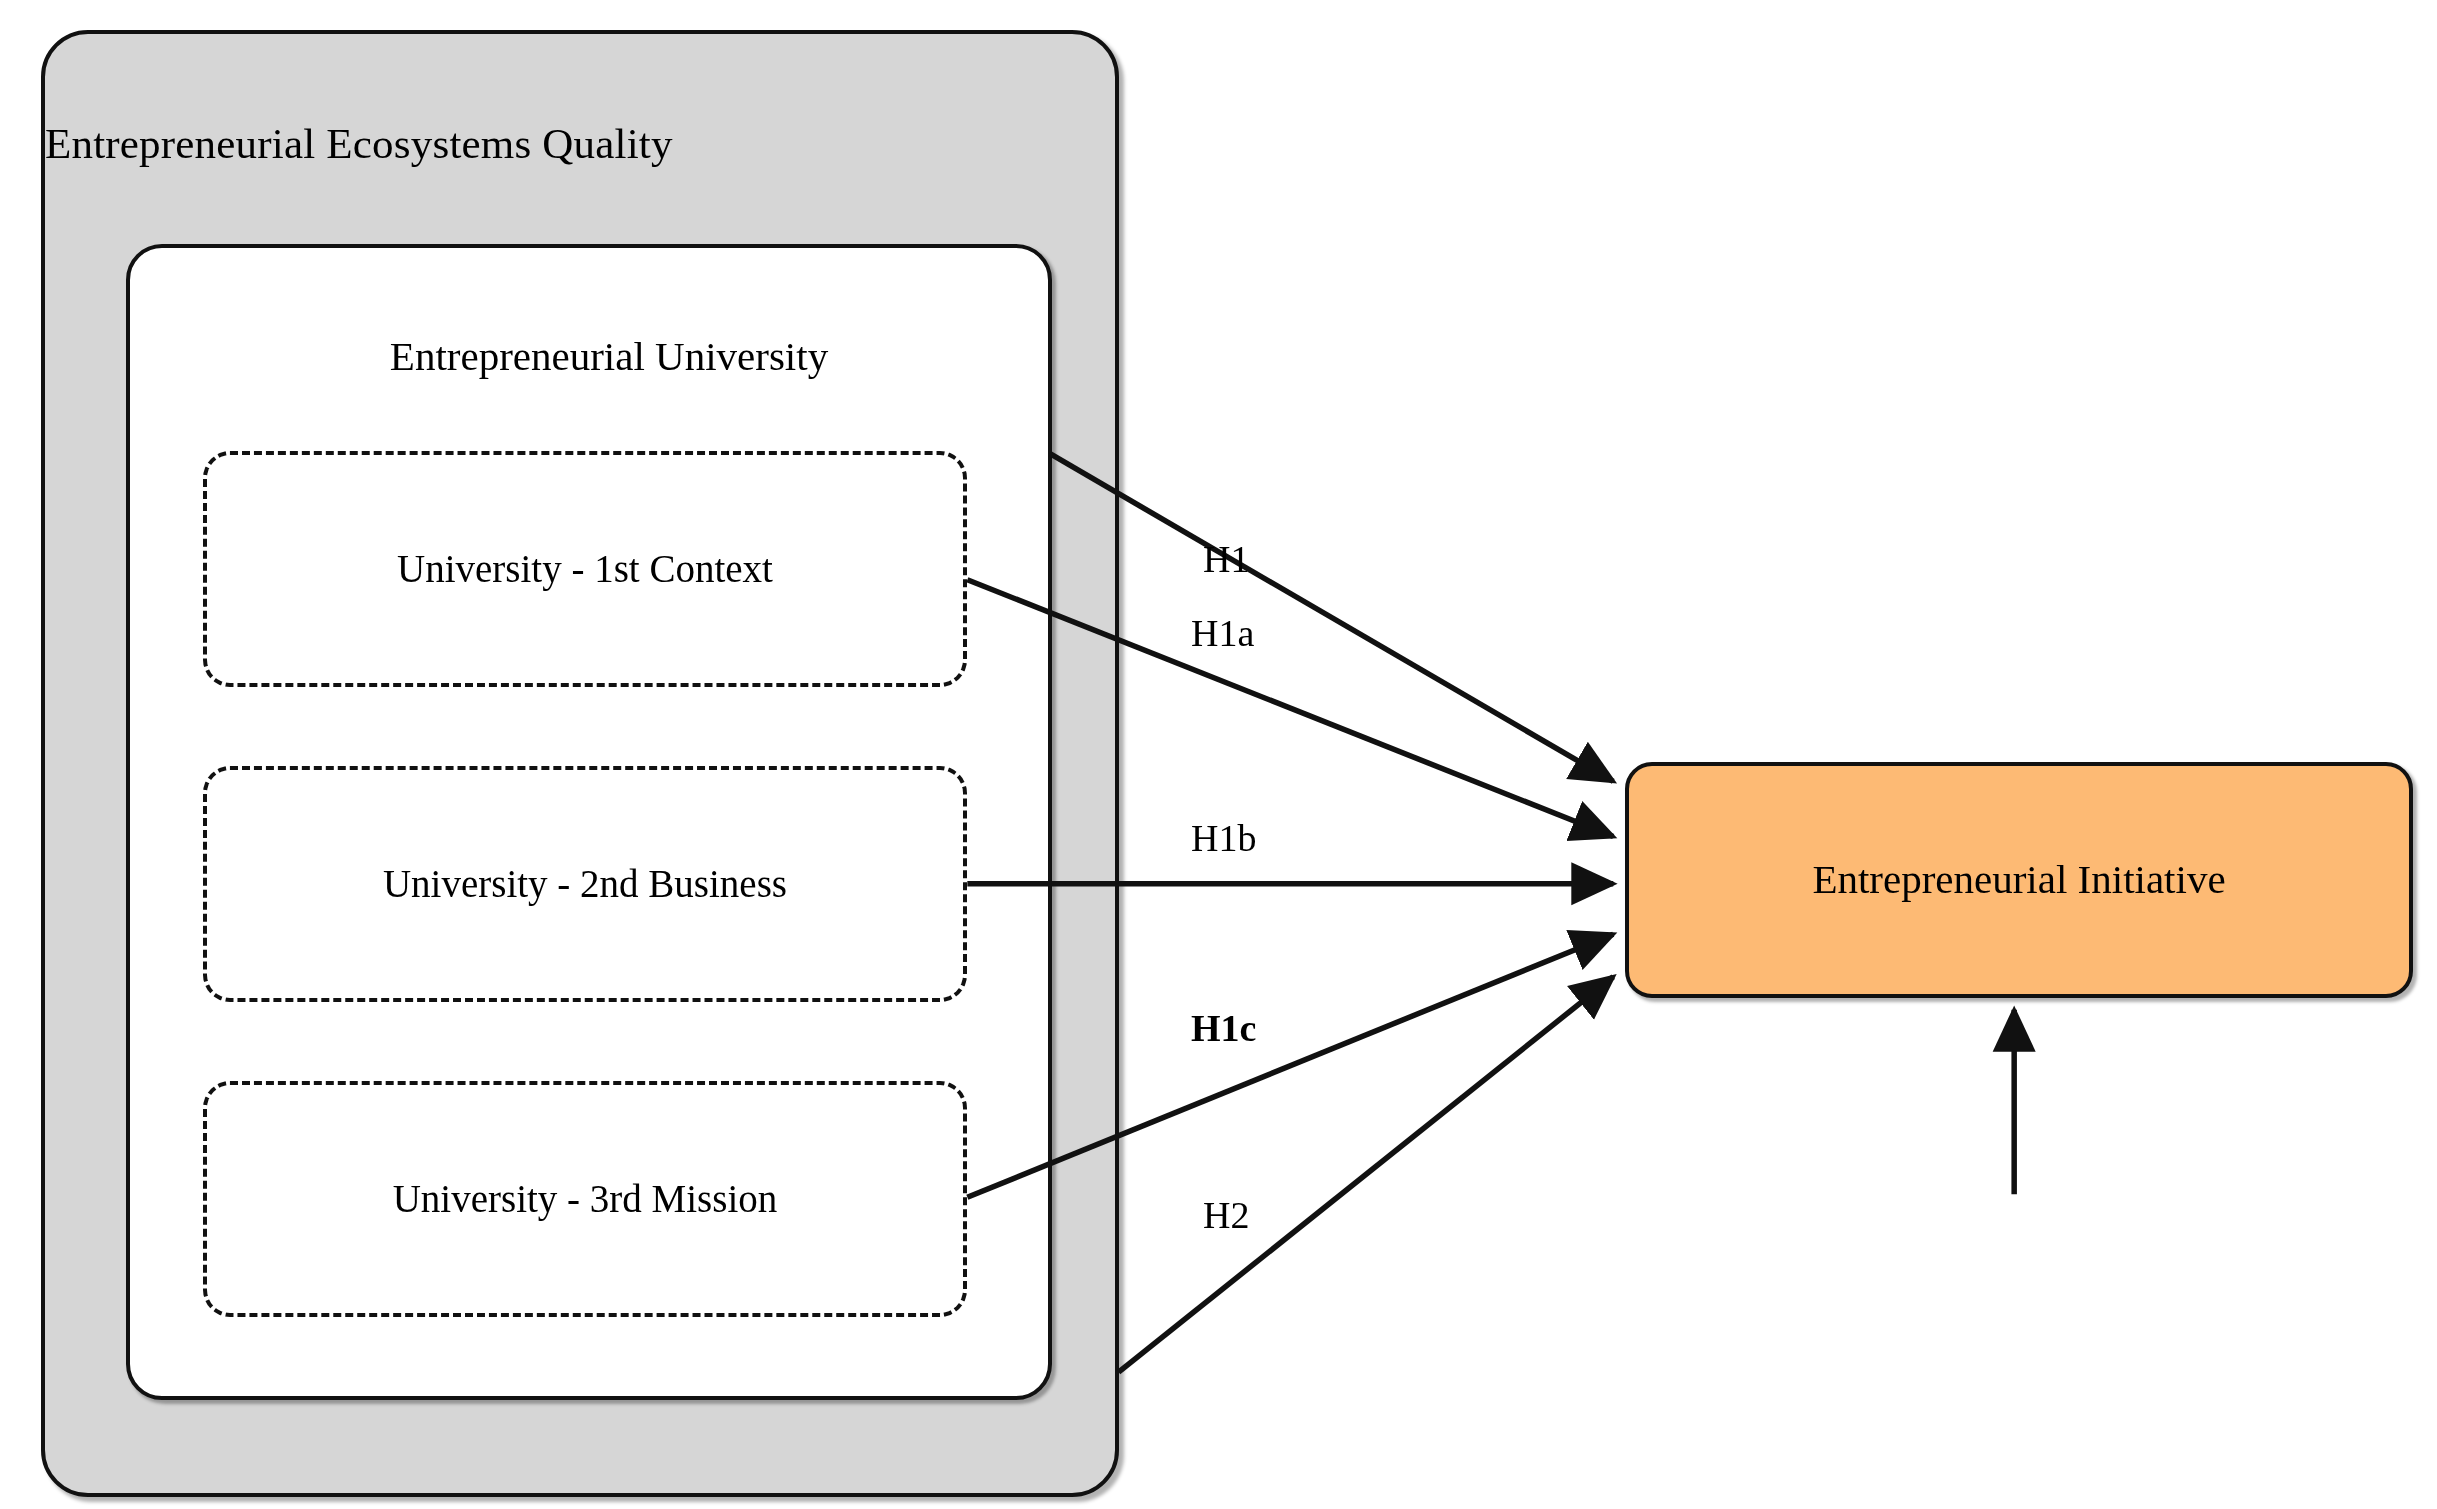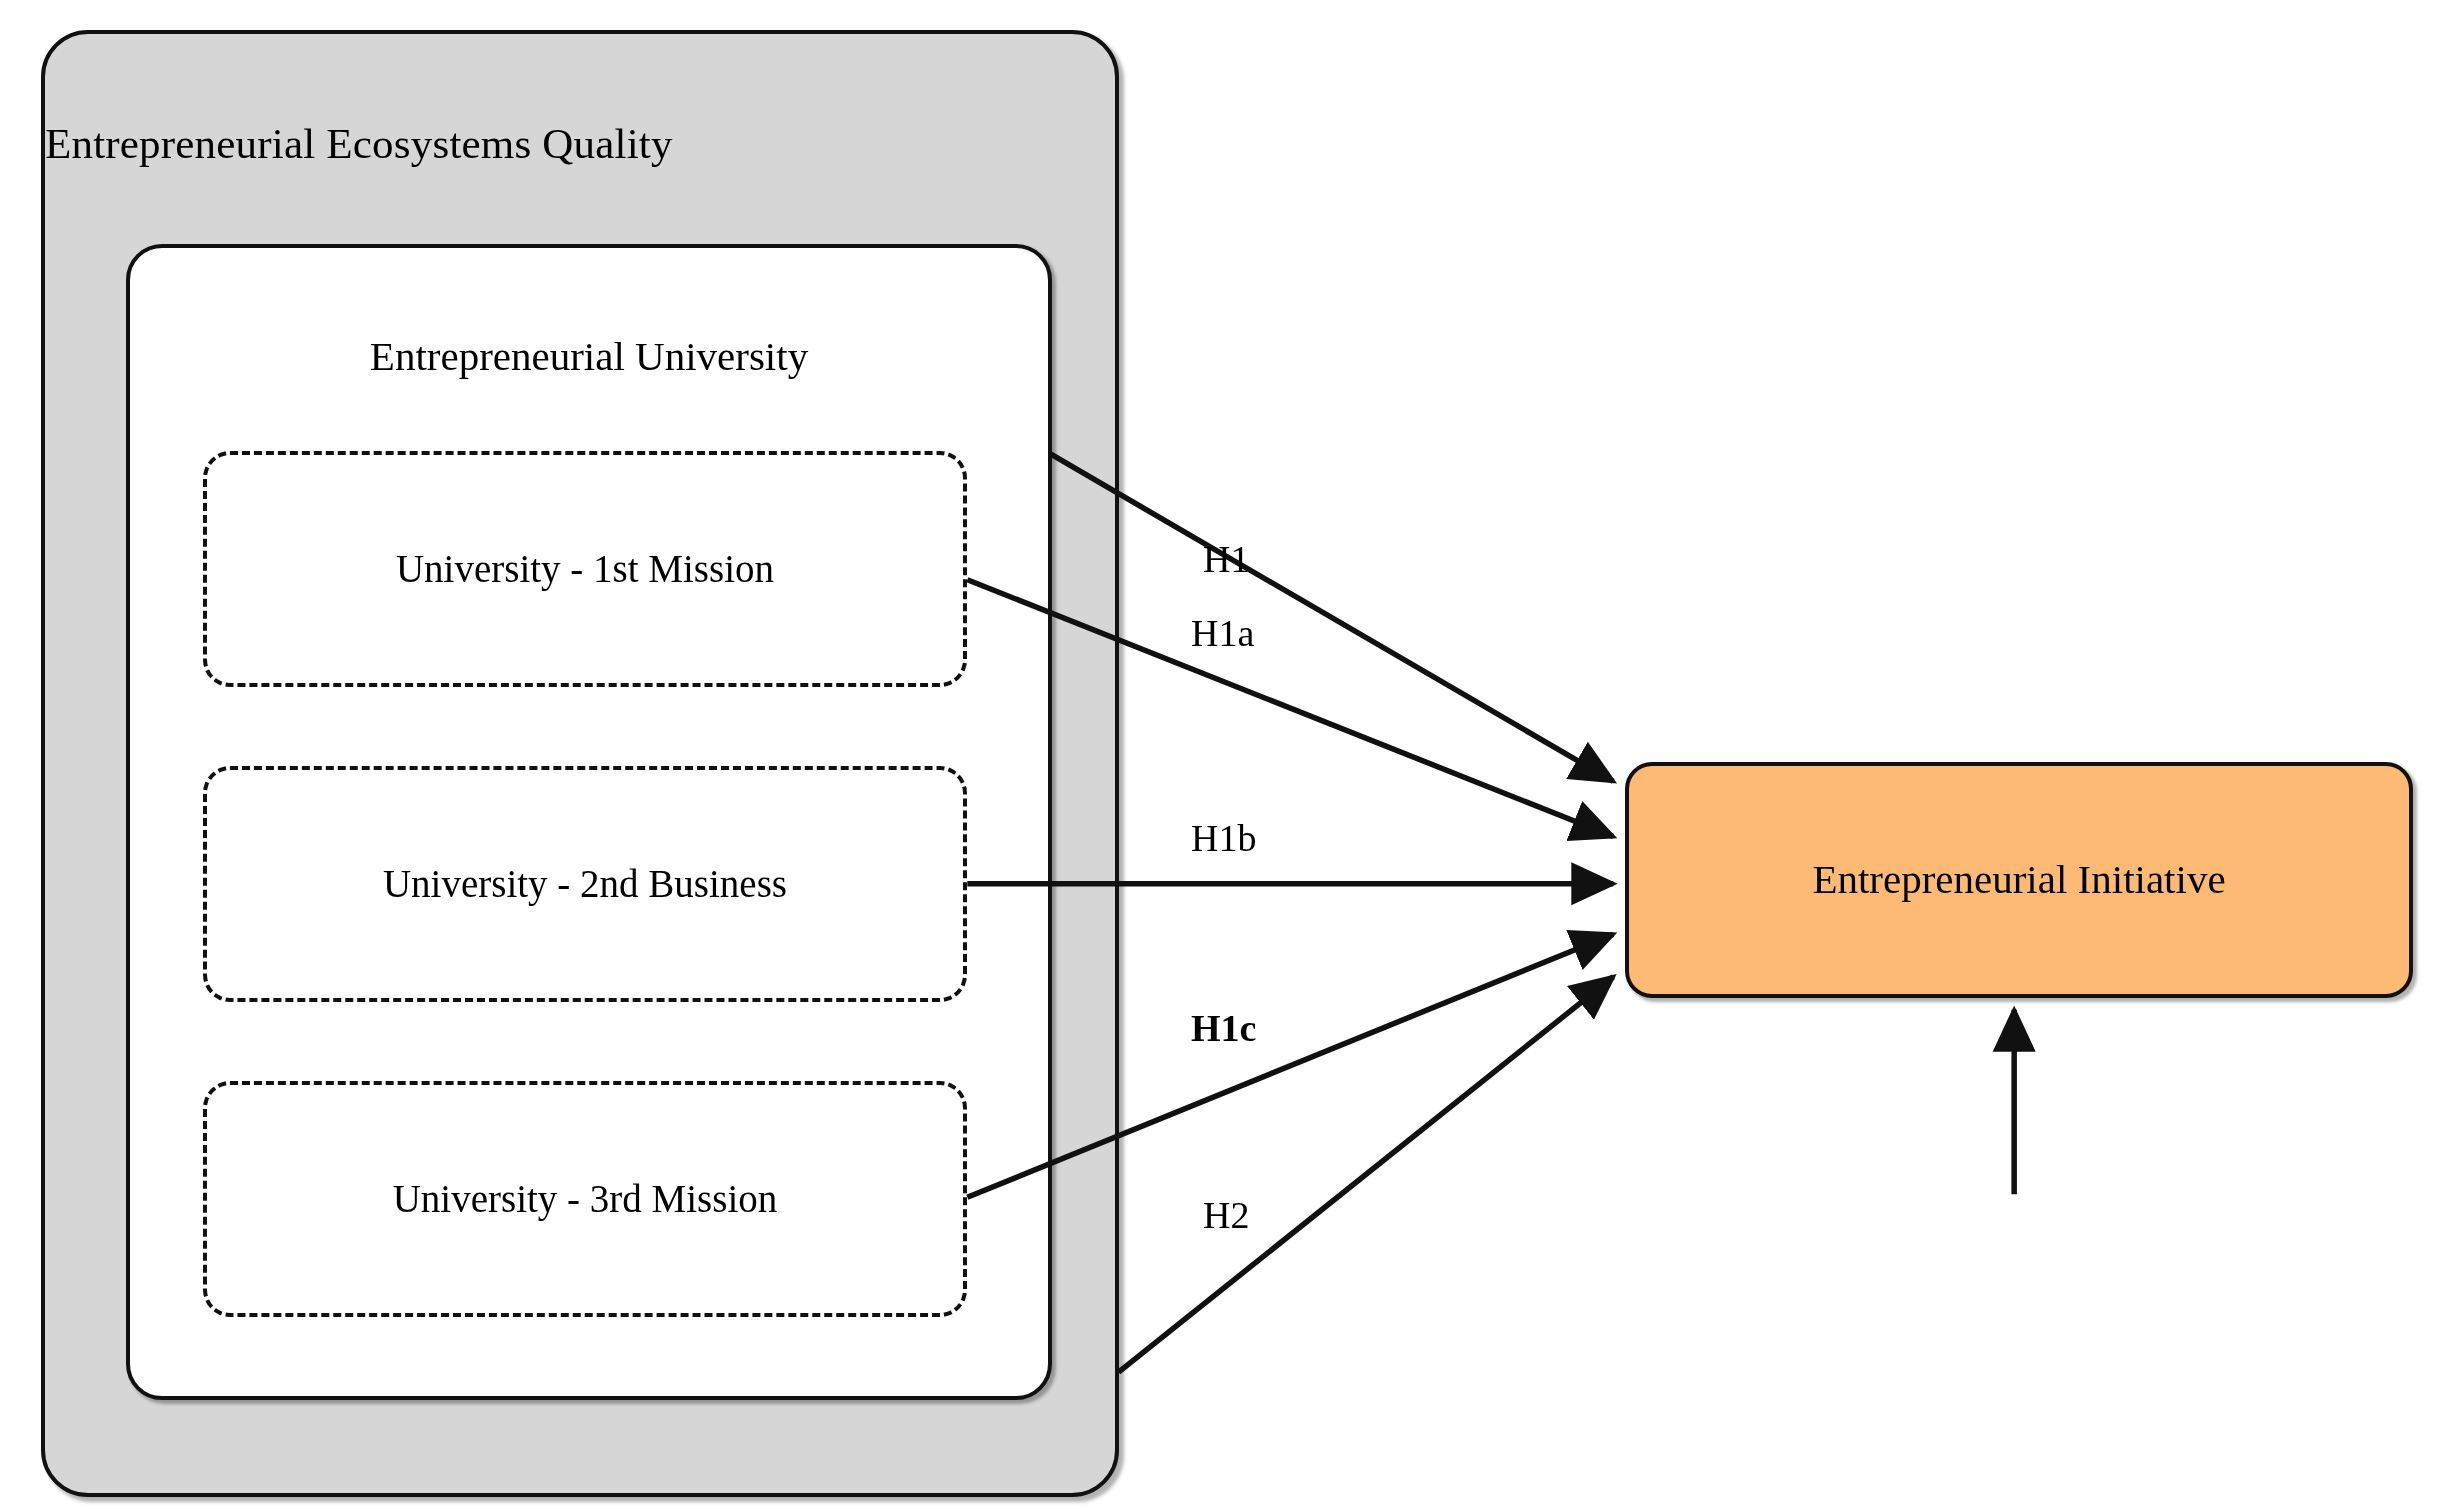--- a/index.html
+++ b/index.html
@@ -61,20 +61,21 @@
     box-shadow: 3.9px 3.9px 3.2px rgba(0,0,0,0.30);
   }
   .university-title {
     position: absolute;
     left: 0;
     top: 85px;
     width: 100%;
     text-align: center;
     font-size: 41px;
     line-height: 1.15;
+    padding-left: 20px;
   }
 
   
   .mission-box {
     position: absolute;
     left: 203px;
     width: 764px;
     height: 236px;
     background: #ffffff;
     border: 4.7px dashed #111111;
@@ -168,21 +169,21 @@
 
   <div class="ecosystem-box">
     <div class="ecosystem-title">Entrepreneurial Ecosystems Quality</div>
 
     <div class="university-box" style="left:81px; top:210px;">
       <div class="university-title">Entrepreneurial University</div>
     </div>
   </div>
 
   <div class="mission-box" id="mission-1">
-    <span class="mission-label">University - 1st Mission</span>
+    <span class="mission-label">University - 1st Context</span>
   </div>
   <div class="mission-box" id="mission-2">
     <span class="mission-label">University - 2nd Business</span>
   </div>
   <div class="mission-box" id="mission-3">
     <span class="mission-label">University - 3rd Mission</span>
   </div>
 
   <div class="initiative-box">
     <span class="initiative-label">Entrepreneurial Initiative</span>

